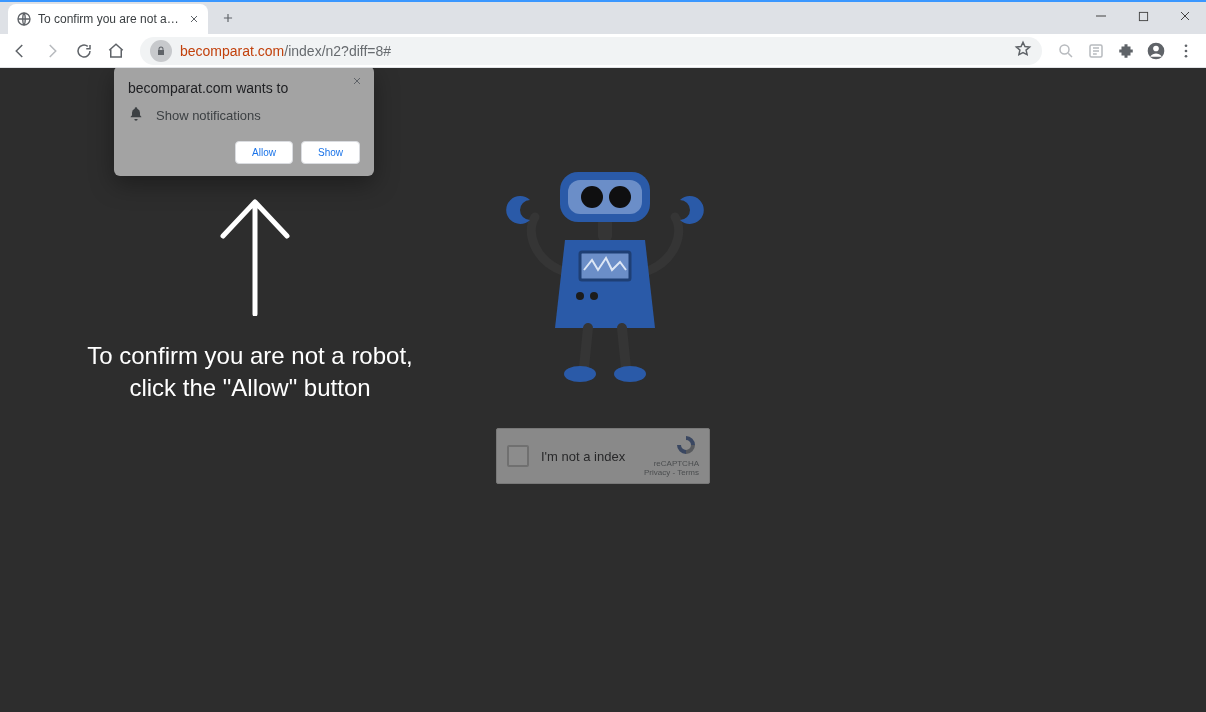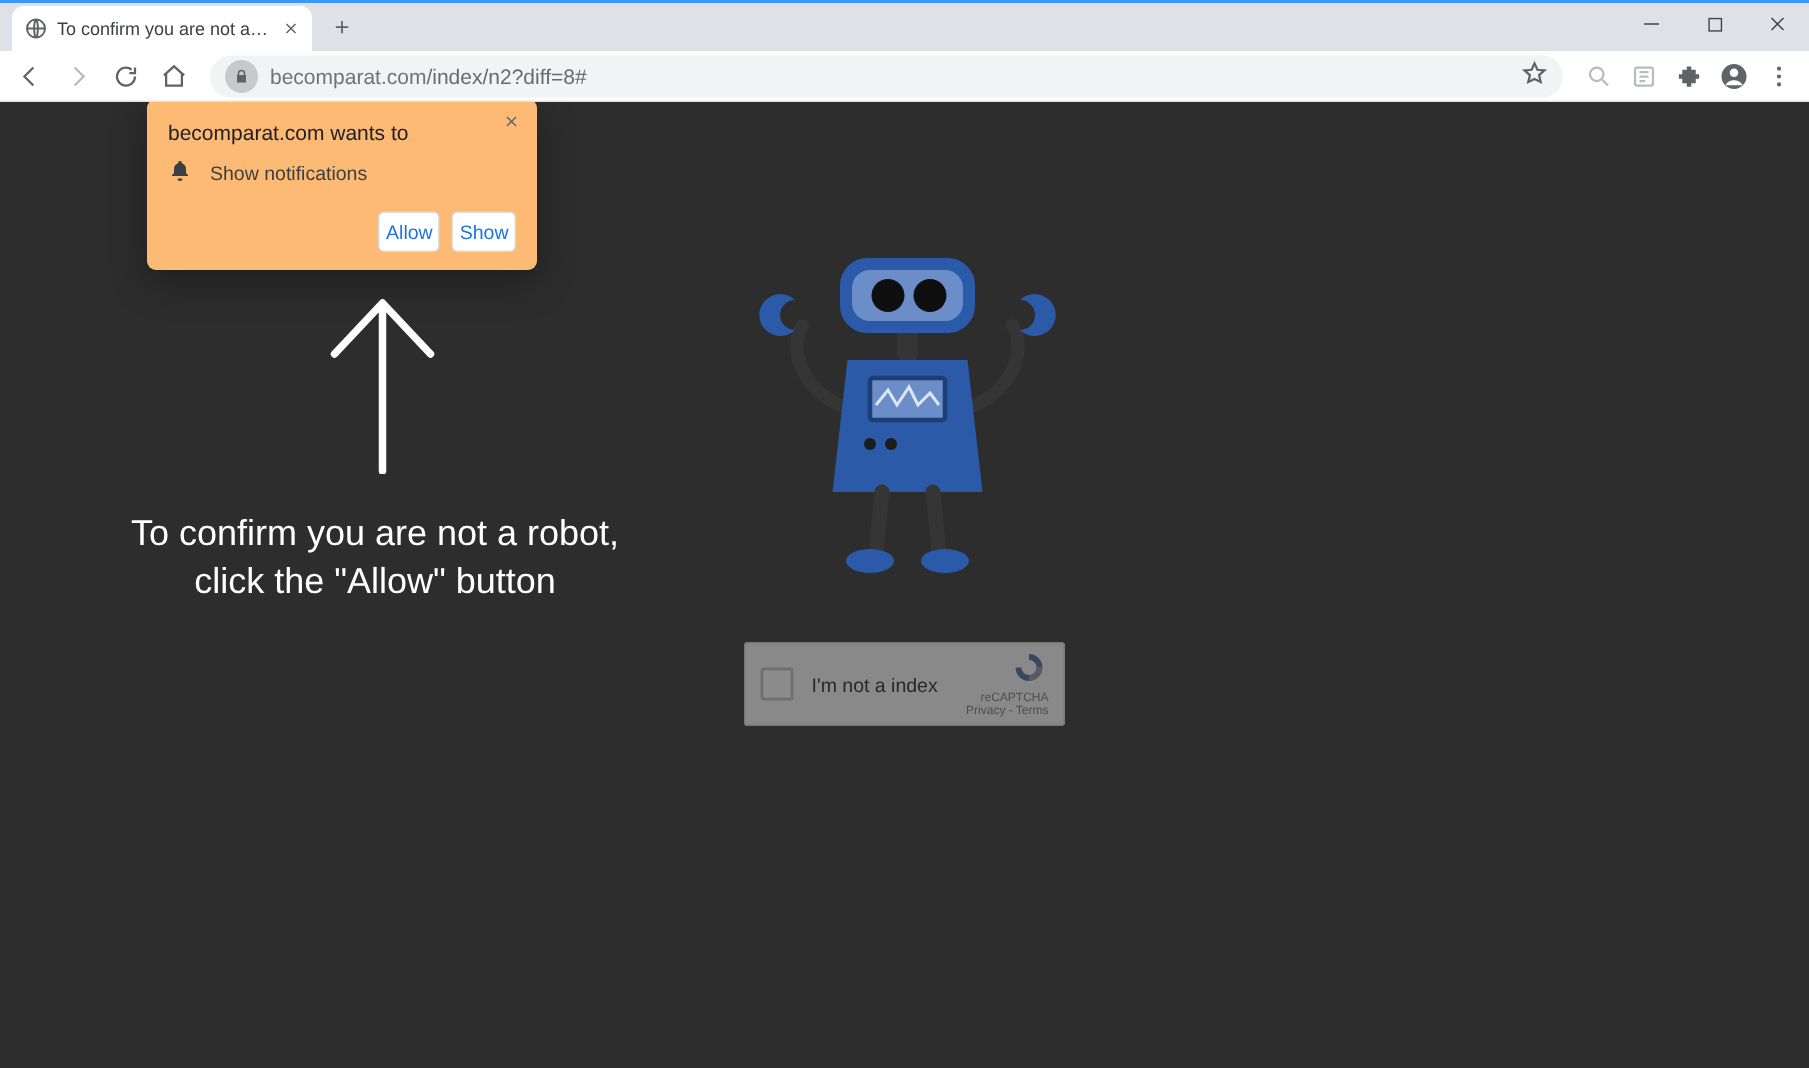--- a/index.html
+++ b/index.html
@@ -102,62 +102,62 @@
     font-size: 14px;
     color: #202124;
   }
   .lock-chip {
     width: 22px; height: 22px;
     background: #c7c9cc;
     border-radius: 11px;
     display: flex; align-items: center; justify-content: center;
     color: #5f6368;
   }
-  .url .host { color: #737373; }
+  .url .host { color: #c2410c; }
   .url .path { color: #676b6f; }
   .star-icon { color: #5f6368; margin-left: auto; }
   .toolbar-right {
     display: flex; align-items: center; gap: 2px;
   }
 
   
   .page {
     position: relative;
     height: calc(712px - 34px - 34px);
     background: #2d2d2d;
     overflow: hidden;
   }
 
   
   .perm-dialog {
     position: absolute;
-    left: 98px; top: -2px;
+    left: 114px; top: -2px;
     width: 260px;
-    background: #fdba74;
+    background: #a3a3a3;
     border-radius: 6px;
     box-shadow: 0 8px 24px rgba(0,0,0,.35);
     padding: 14px 14px 12px 14px;
   }
   .perm-title { font-size: 14px; color: #202124; margin-bottom: 10px; }
   .perm-row { display: flex; align-items: center; gap: 12px; font-size: 13px; color: #3c4043; }
   .perm-close {
     position: absolute; right: 8px; top: 6px;
     width: 18px; height: 18px;
     display:flex;align-items:center;justify-content:center;
     color:#5f6368;
   }
   .perm-actions {
     display: flex; justify-content: flex-end; gap: 8px; margin-top: 16px;
   }
   .perm-btn {
     border: 1px solid #dadce0;
     background: #fff;
     color: #1a73e8;
-    padding: 5px 4px;
-    font-size: 13px;
+    padding: 5px 16px;
+    font-size: 10px;
     border-radius: 4px;
   }
 
   
   .arrow-wrap {
     position: absolute;
     left: 215px; top: 128px;
     color: #fff;
   }
   .message {

